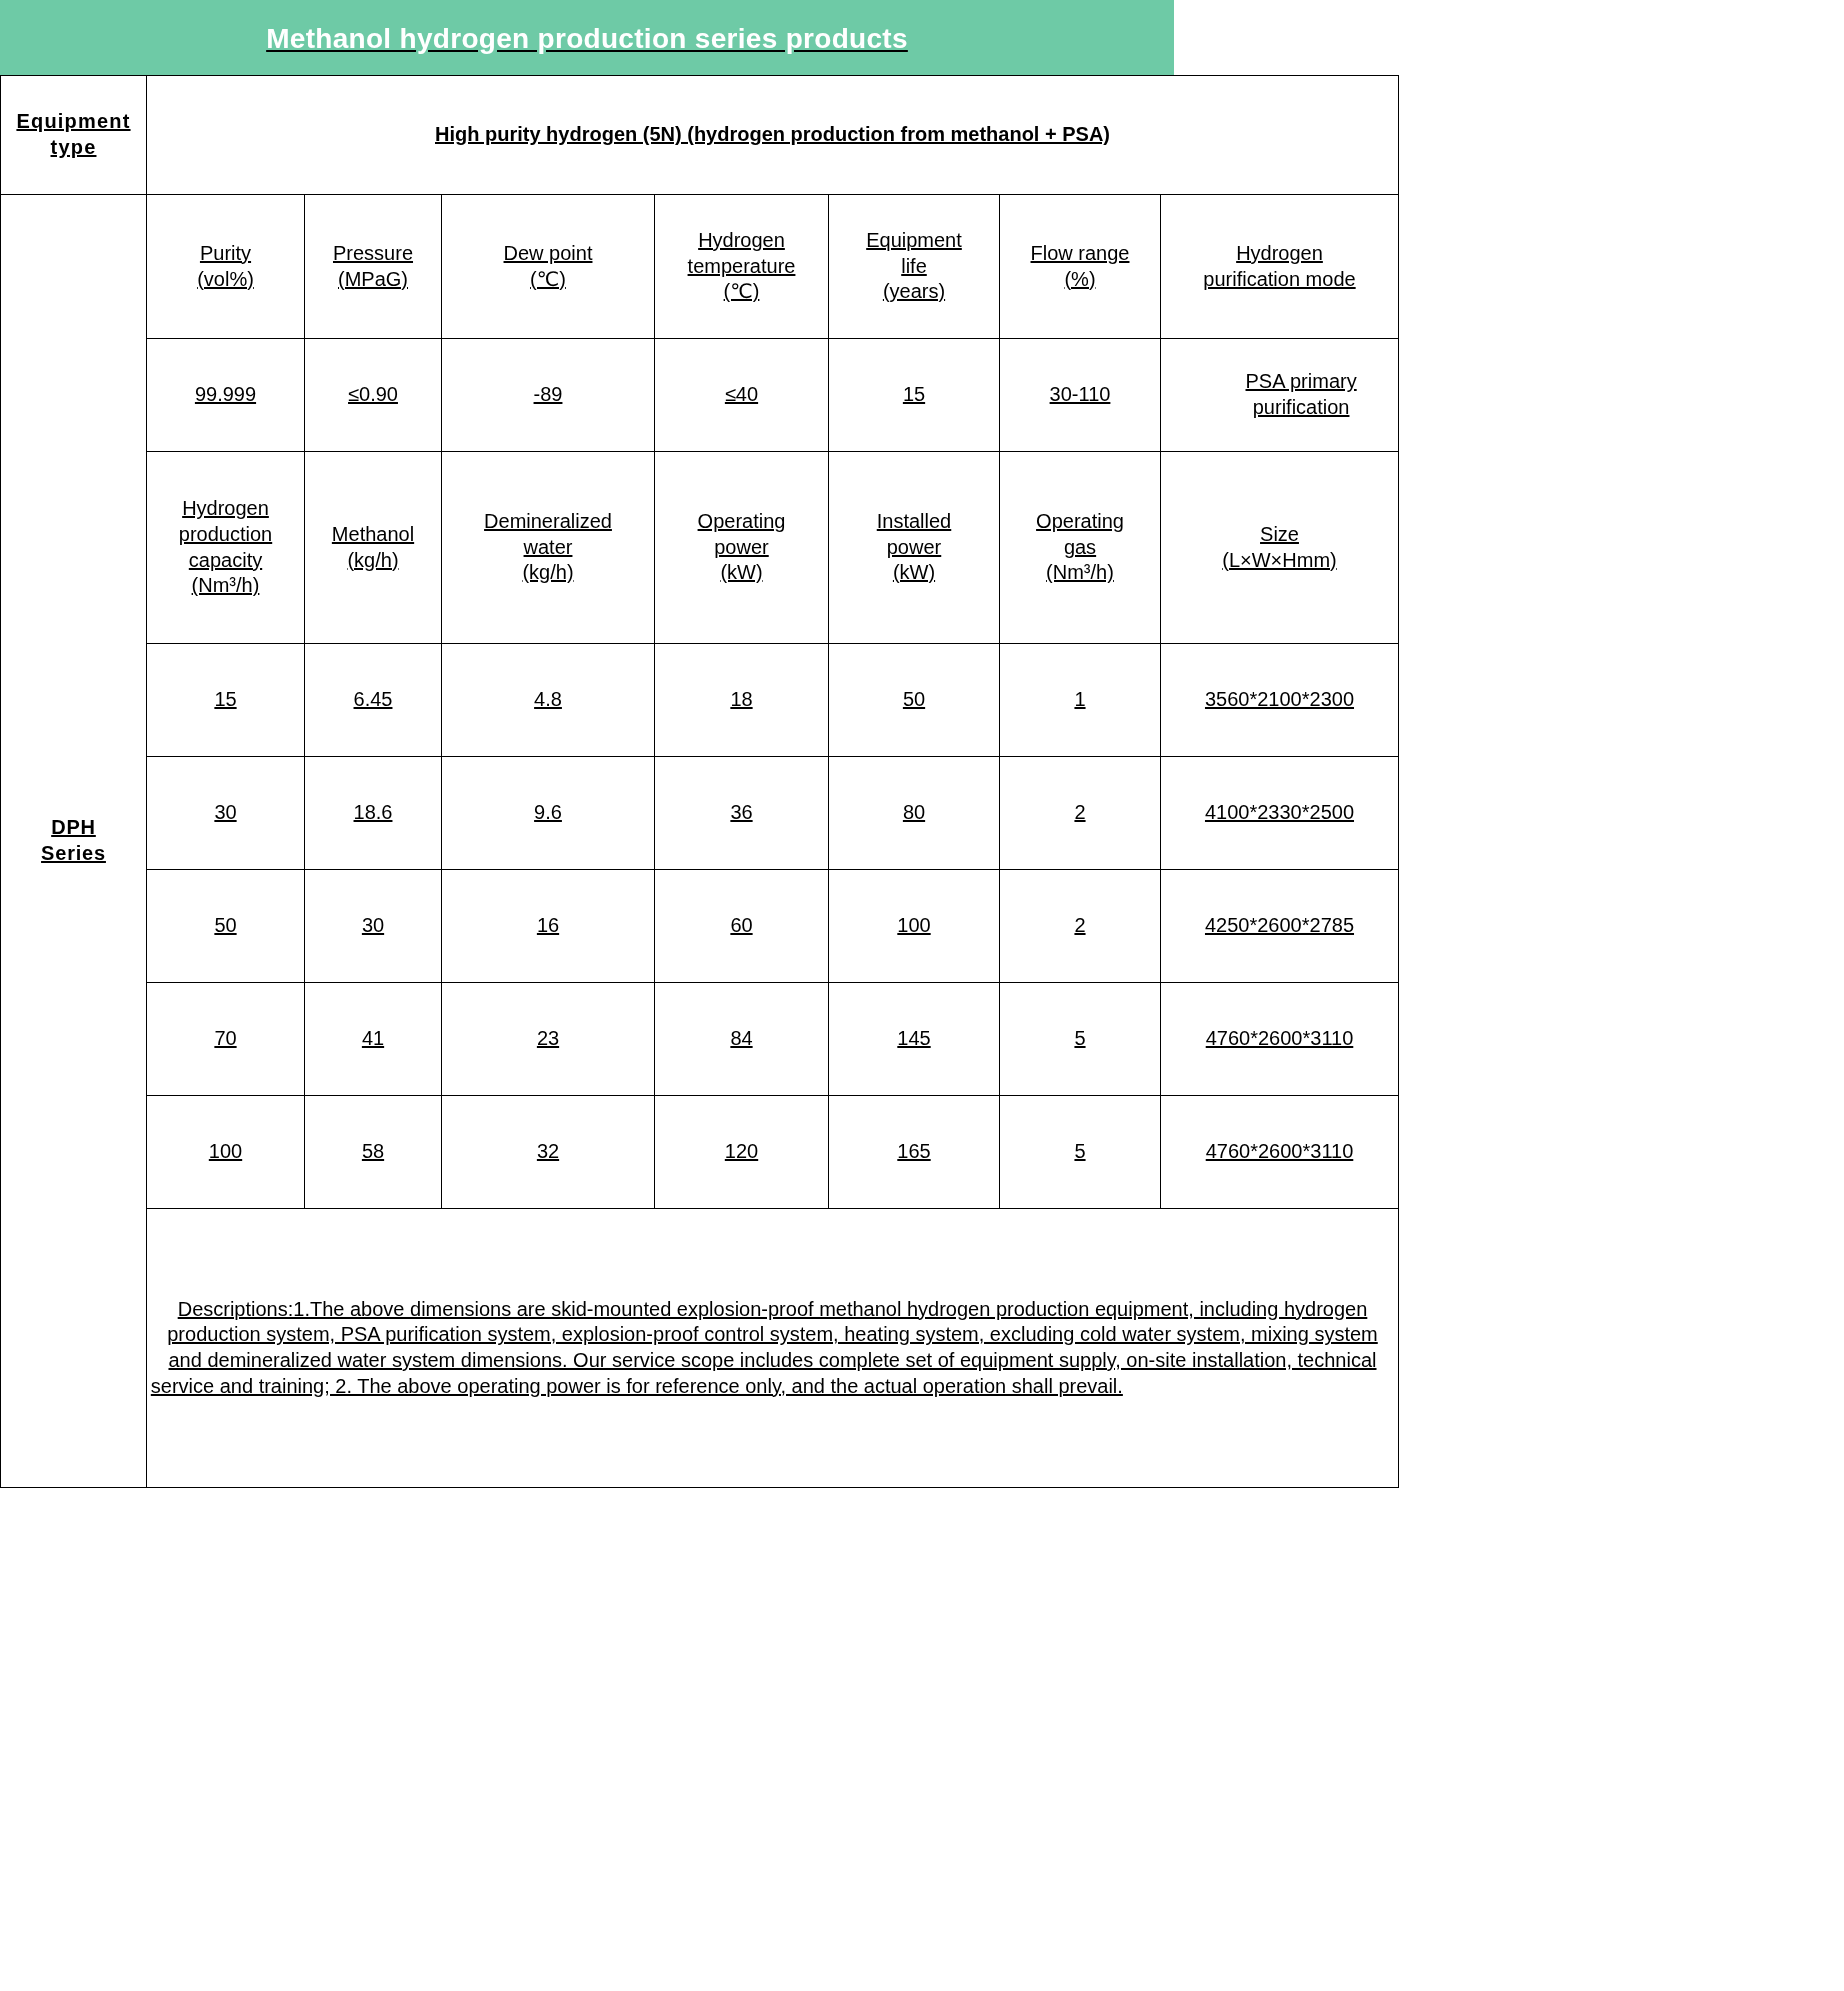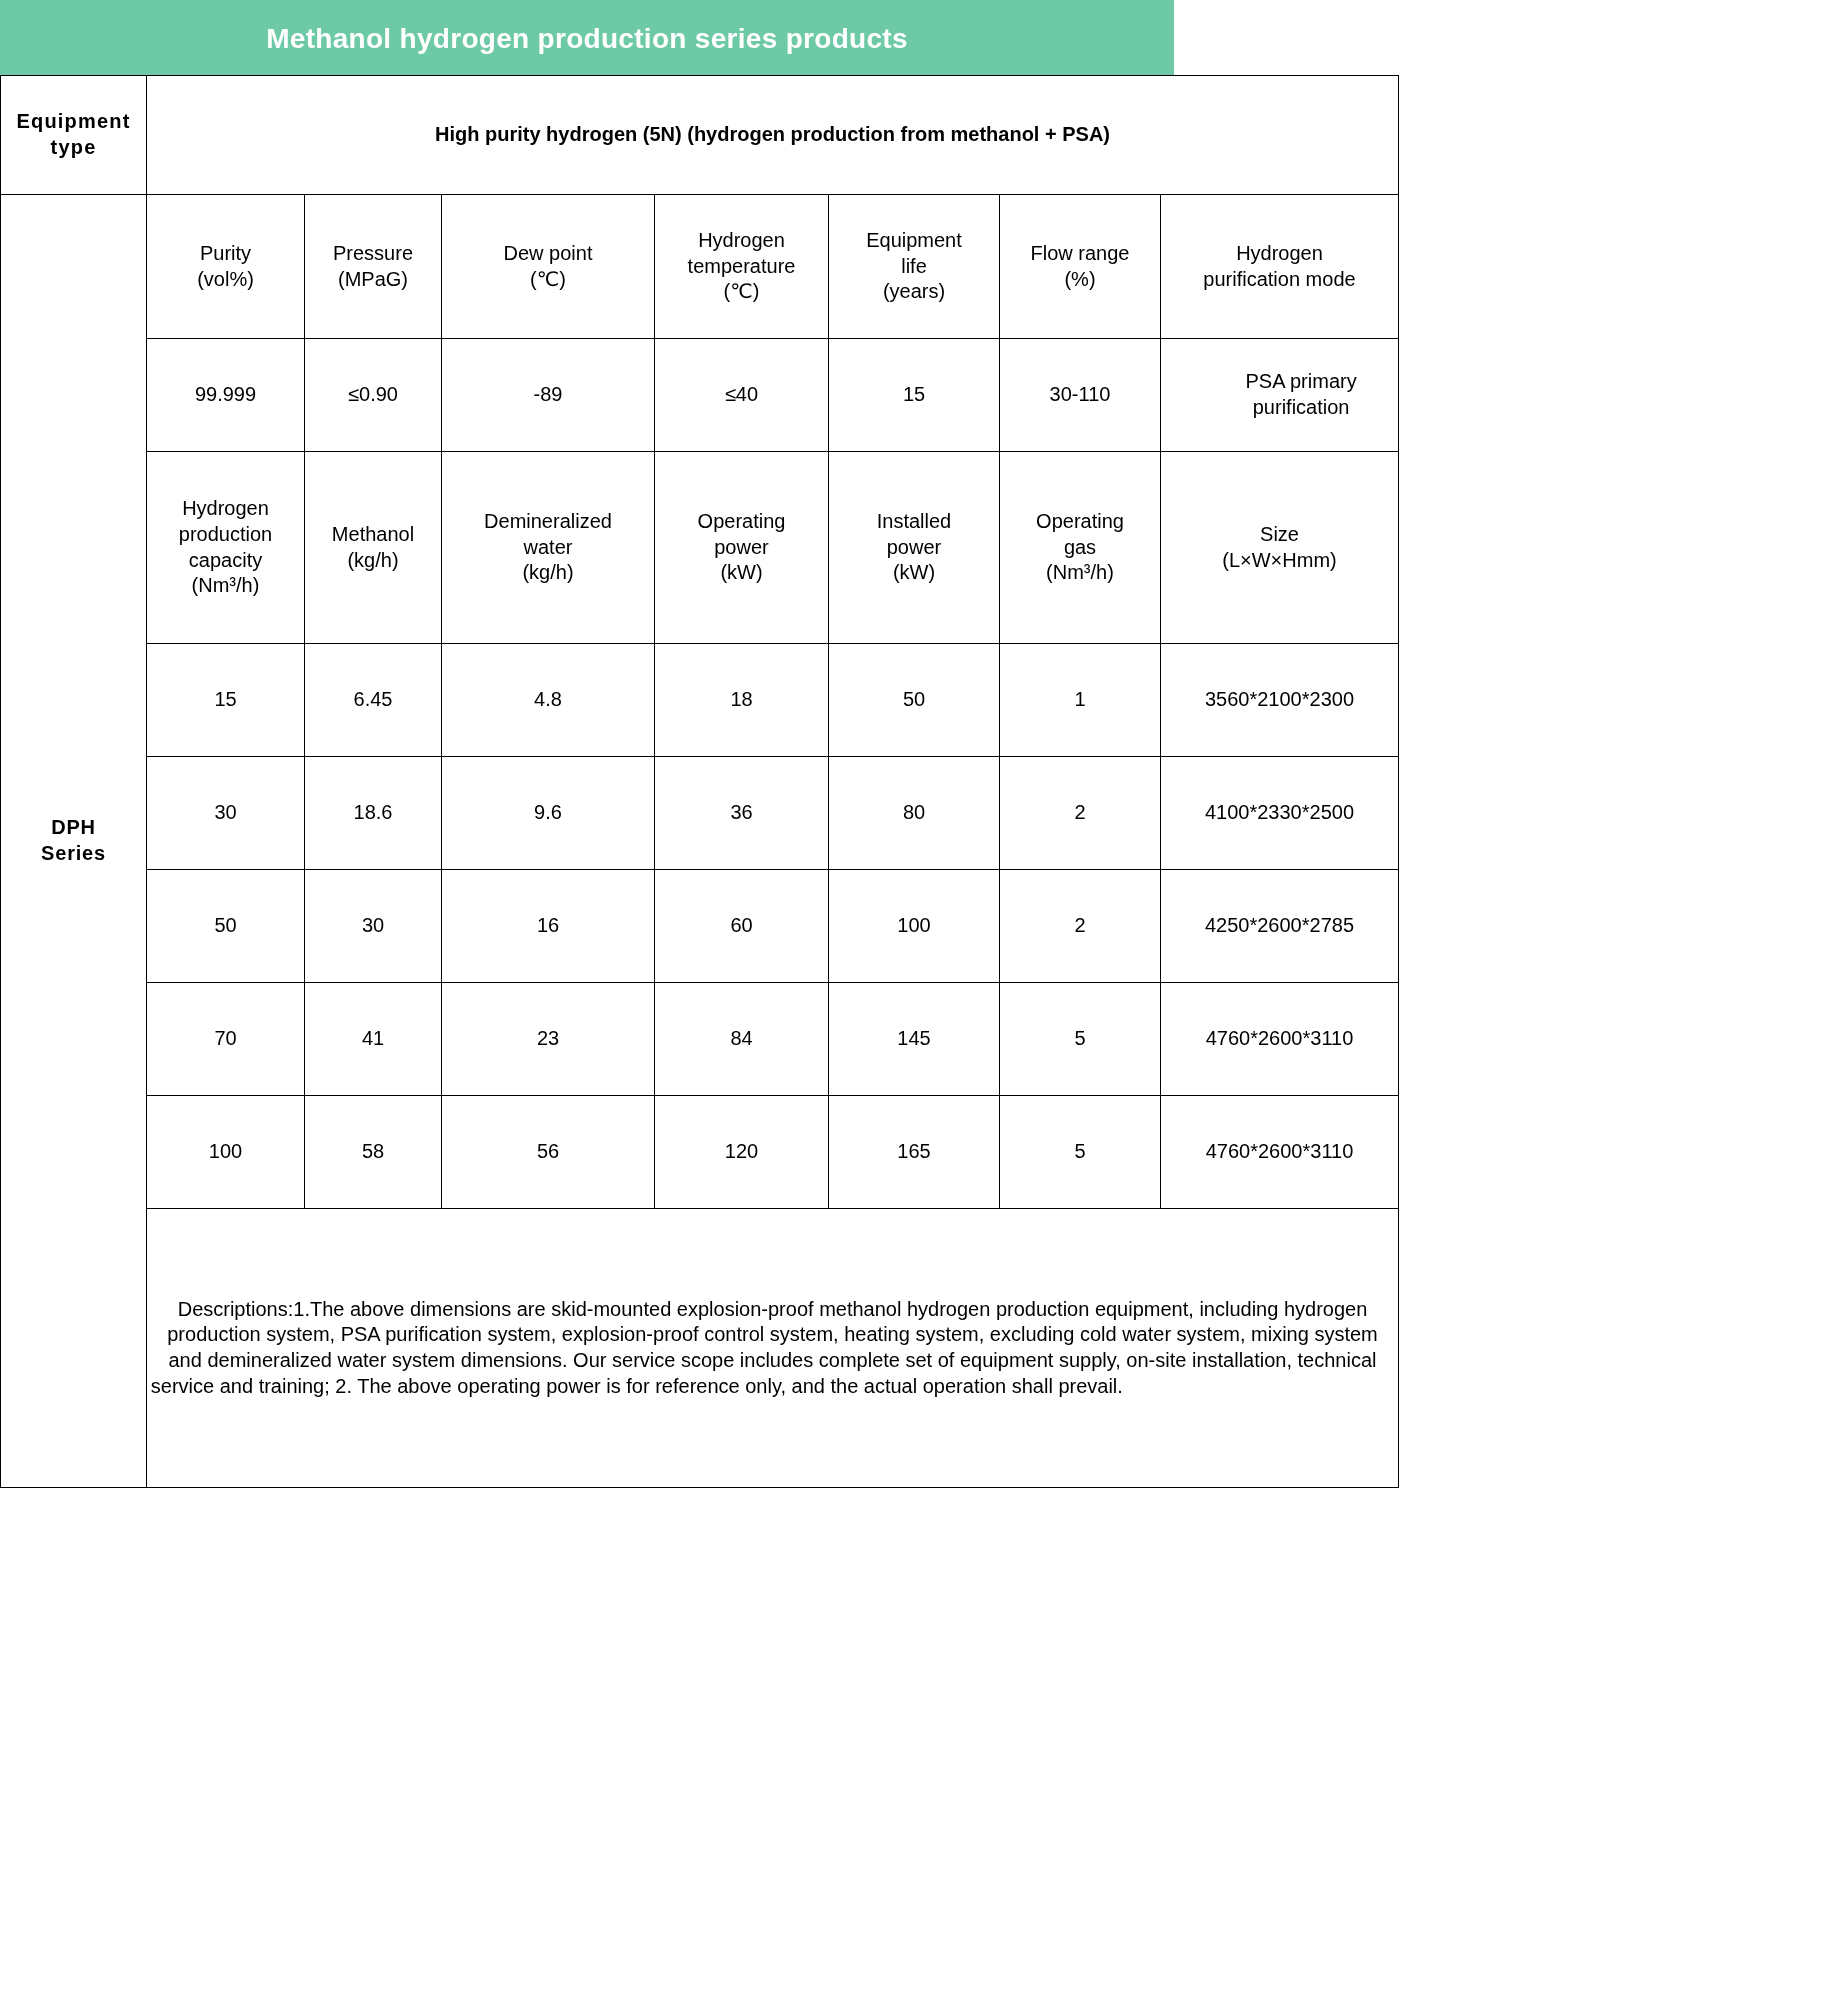--- a/index.html
+++ b/index.html
@@ -10,20 +10,21 @@
   body {
     width: 1399px;
     font-family: "Liberation Sans", "DejaVu Sans", sans-serif;
     color: #000000;
     -webkit-font-smoothing: antialiased;
   }
 
   #sheet {
     width: 1174px;
     box-sizing: border-box;
+    text-decoration: underline;
   }
 
   
   .title-banner {
     background: #6ecaa6;
     color: #ffffff;
     font-size: 28px;
     font-weight: bold;
     text-align: center;
     letter-spacing: 0.3px;
@@ -198,21 +199,21 @@
         <td>41</td>
         <td>23</td>
         <td>84</td>
         <td>145</td>
         <td>5</td>
         <td>4760*2600*3110</td>
       </tr>
       <tr class="r-data">
         <td>100</td>
         <td>58</td>
-        <td>56</td>
+        <td>32</td>
         <td>120</td>
         <td>165</td>
         <td>5</td>
         <td>4760*2600*3110</td>
       </tr>
 
       <tr>
         <td class="desc-cell" colspan="7">Descriptions:1.The above dimensions are skid-mounted explosion-proof methanol hydrogen production equipment, including hydrogen production system, PSA purification system, explosion-proof control system, heating system, excluding cold water system, mixing system and demineralized water system dimensions. Our service scope includes complete set of equipment supply, on-site installation, technical service and training; 2. The above operating power is for reference only, and the actual operation shall prevail.</td>
       </tr>
     </tbody>

